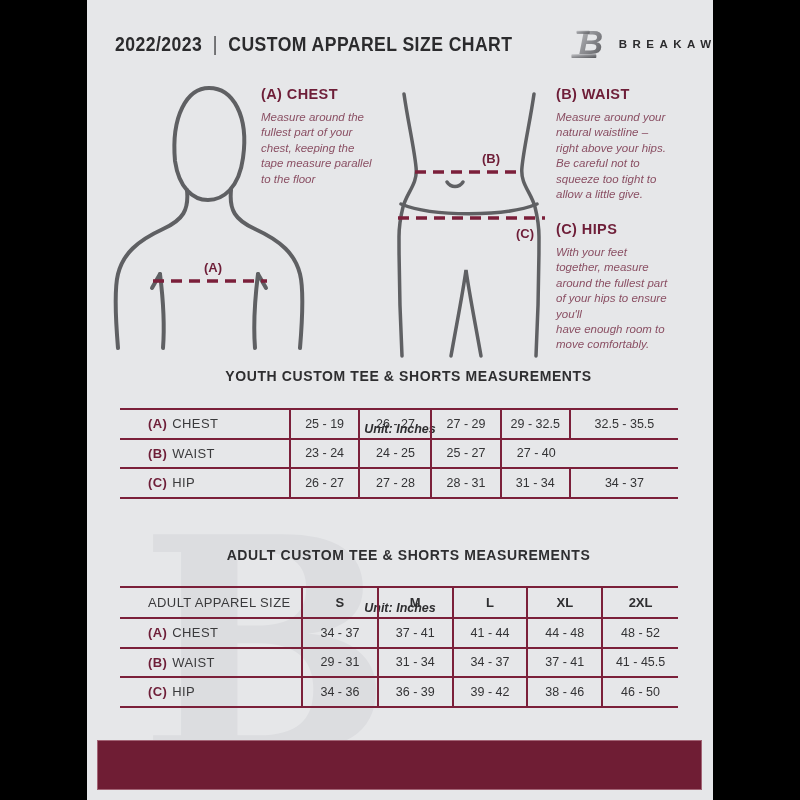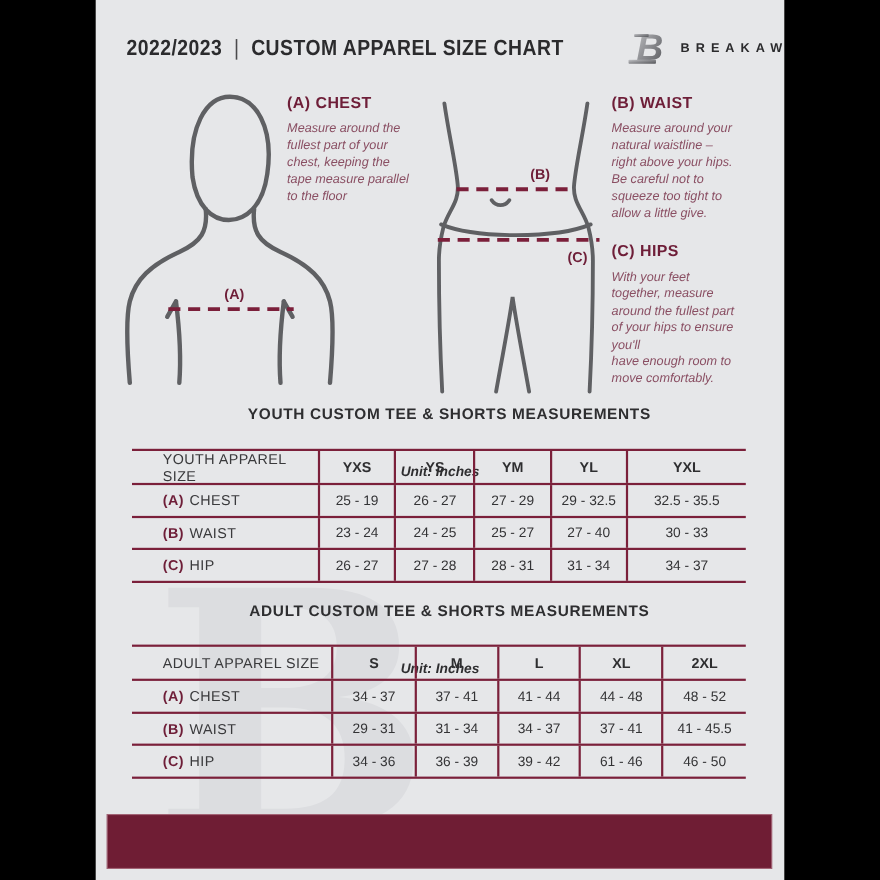--- a/index.html
+++ b/index.html
@@ -150,49 +150,40 @@
 Be careful not to
 squeeze too tight to
 allow a little give.</div>
       </div>
     </section>
 
     <div class="section-title t-youth-title">YOUTH CUSTOM TEE &amp; SHORTS MEASUREMENTS</div>
     <div class="section-unit t-youth-unit">Unit: Inches</div>
 
     <div class="tbl tbl-youth">
-      <div class="tr head">
-        <div class="td label">YOUTH APPAREL SIZE</div>
-        <div class="td size-h">YXS</div>
-        <div class="td size-h">YS</div>
-        <div class="td size-h">YM</div>
-        <div class="td size-h">YL</div>
-        <div class="td size-h">YXL</div>
-      </div>
       <div class="tr">
         <div class="td label">
             <span class="pfx">(A)</span>
             <span>CHEST</span>
           </div>
         <div class="td">25 - 19</div>
         <div class="td">26 - 27</div>
         <div class="td">27 - 29</div>
         <div class="td">29 - 32.5</div>
         <div class="td">32.5 - 35.5</div>
       </div>
       <div class="tr">
         <div class="td label">
             <span class="pfx">(B)</span>
             <span>WAIST</span>
           </div>
         <div class="td">23 - 24</div>
         <div class="td">24 - 25</div>
         <div class="td">25 - 27</div>
         <div class="td">27 - 40</div>
-        <div class="td">30 - 33</div>
       </div>
       <div class="tr">
         <div class="td label">
             <span class="pfx">(C)</span>
             <span>HIP</span>
           </div>
         <div class="td">26 - 27</div>
         <div class="td">27 - 28</div>
         <div class="td">28 - 31</div>
         <div class="td">31 - 34</div>
@@ -235,20 +226,20 @@
         <div class="td">41 - 45.5</div>
       </div>
       <div class="tr">
         <div class="td label">
             <span class="pfx">(C)</span>
             <span>HIP</span>
           </div>
         <div class="td">34 - 36</div>
         <div class="td">36 - 39</div>
         <div class="td">39 - 42</div>
-        <div class="td">61 - 46</div>
+        <div class="td">38 - 46</div>
         <div class="td">46 - 50</div>
       </div>
     </div>
 
     <div class="footer-bar"></div>
   </div>
 </div>
 
 </body></html>

